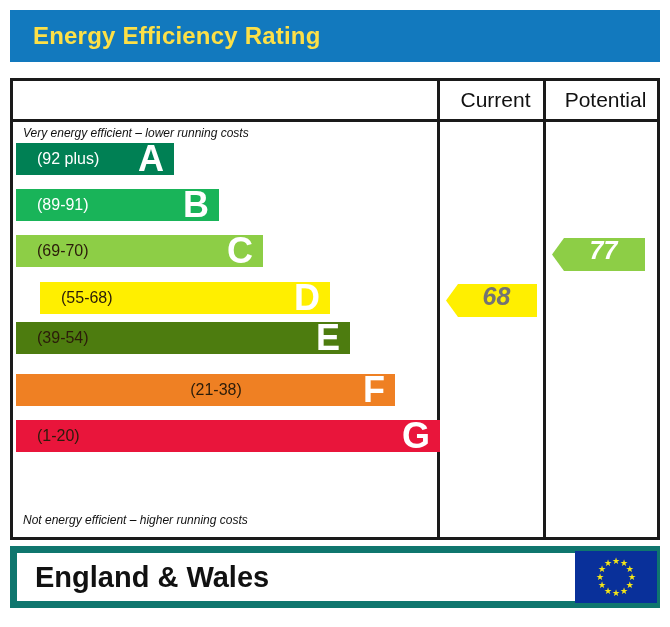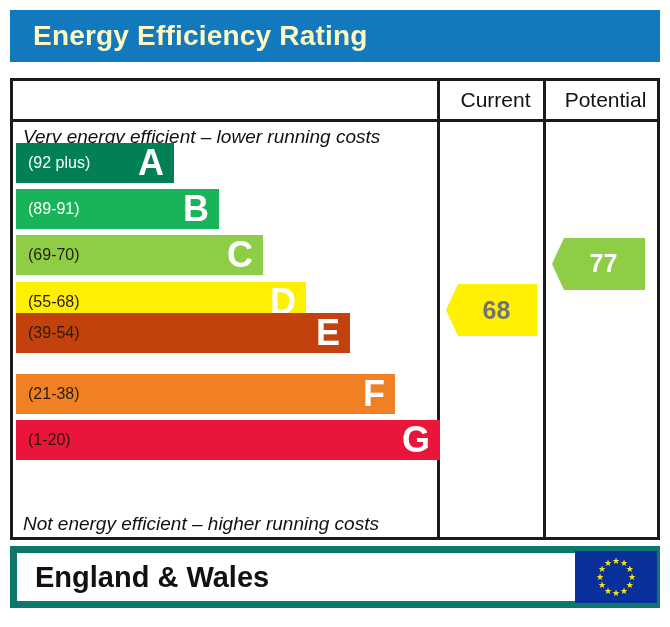--- a/index.html
+++ b/index.html
@@ -29,22 +29,22 @@
     width: 650px;
     height: 52px;
     background: #1279be;
     box-sizing: border-box;
   }
   .title-bar .title-text {
     position: absolute;
     left: 23px;
     top: 50%;
     transform: translateY(-50%);
-    color: #fef9c3;
-    font-size: 28px;
+    color: #fde047;
+    font-size: 24px;
     font-weight: bold;
     letter-spacing: 0.2px;
     white-space: nowrap;
   }
 
   
   .frame {
     position: absolute;
     left: 10px;
     top: 78px;
@@ -90,43 +90,44 @@
     background: #1a1a1a;
   }
   .vrule-1 { left: 424px; }
   .vrule-2 { left: 530px; }
 
   
   .caption {
     position: absolute;
     left: 10px;
     width: 404px;
-    font-size: 19px;
+    font-size: 12px;
     font-style: italic;
     color: #111111;
     white-space: nowrap;
   }
   .caption-top    { top: 45px; }
   .caption-bottom { top: 432px; }
 
   
   .bands {
     position: absolute;
     left: 3px;
     top: 62px;
     width: 418px;
     height: 368px;
   }
   .band {
     position: absolute;
     left: 0;
-    height: 40px;
+    height: 32px;
     display: flex;
     align-items: center;
     box-sizing: border-box;
+    padding-left: 9px;
   }
   .band-range {
     margin-left: 12px;
     font-size: 16px;
     white-space: nowrap;
   }
   .band-letter {
     position: absolute;
     right: 10px;
     top: 50%;
@@ -135,28 +136,29 @@
     font-weight: bold;
     color: #ffffff;
     line-height: 1;
   }
   .light-label .band-range { color: #ffffff; }
   .dark-label  .band-range { color: #2b1c0a; }
 
   
   .arrow {
     position: absolute;
-    height: 52px;
+    height: 33px;
     display: flex;
-    align-items: center;
+    align-items: flex-start;
     justify-content: center;
     -webkit-clip-path: polygon(12px 0, 100% 0, 100% 100%, 12px 100%, 0 50%);
     clip-path: polygon(12px 0, 100% 0, 100% 100%, 12px 100%, 0 50%);
     box-sizing: border-box;
     padding-left: 10px;
+    font-style: italic;
   }
   .arrow-value {
     font-size: 25px;
     font-weight: bold;
     line-height: 1;
   }
 
   
   .footer {
     position: absolute;
@@ -236,29 +238,29 @@
           <span class="band-letter">A</span>
         </div>
         <div class="band light-label" style="top: 46.2px; width: 203px; background: rgb(25, 180, 89);">
           <span class="band-range">(89-91)</span>
           <span class="band-letter">B</span>
         </div>
         <div class="band dark-label" style="top: 92.4px; width: 247px; background: rgb(141, 206, 70);">
           <span class="band-range">(69-70)</span>
           <span class="band-letter">C</span>
         </div>
-        <div class="band dark-label" style="top: 138.6px; width: 290px; background: rgb(255, 239, 0);">
+        <div class="band dark-label" style="top: 138.6px; width: 290px; background: rgb(255, 239, 0); margin-left: 24px;">
           <span class="band-range">(55-68)</span>
           <span class="band-letter">D</span>
         </div>
-        <div class="band dark-label" style="top: 170px; width: 334px; background: #c2410c;">
+        <div class="band dark-label" style="top: 179px; width: 334px; background: #4d7c0f;">
           <span class="band-range">(39-54)</span>
           <span class="band-letter">E</span>
         </div>
-        <div class="band dark-label" style="top: 231px; width: 379px; background: rgb(239, 128, 35);">
+        <div class="band dark-label" style="top: 231px; width: 379px; background: rgb(239, 128, 35); justify-content: center;">
           <span class="band-range">(21-38)</span>
           <span class="band-letter">F</span>
         </div>
         <div class="band dark-label" style="top: 277.2px; width: 424px; background: rgb(233, 21, 59);">
           <span class="band-range">(1-20)</span>
           <span class="band-letter">G</span>
         </div>
       </div>
 
     <div class="arrow arrow-current" style="top: 203.1px; left: 433px; width: 91px; background: rgb(255, 239, 0);">

